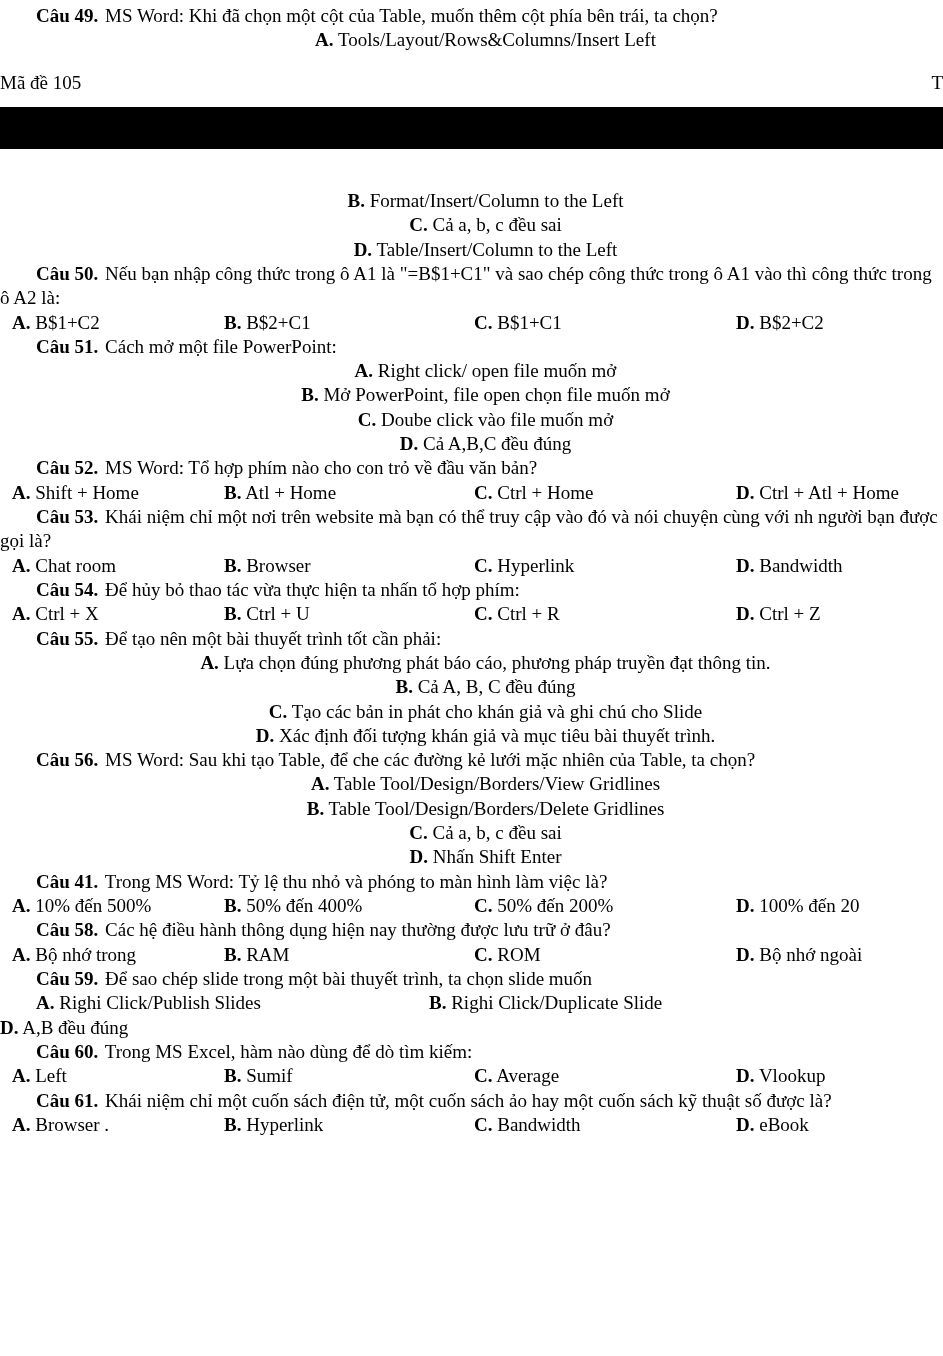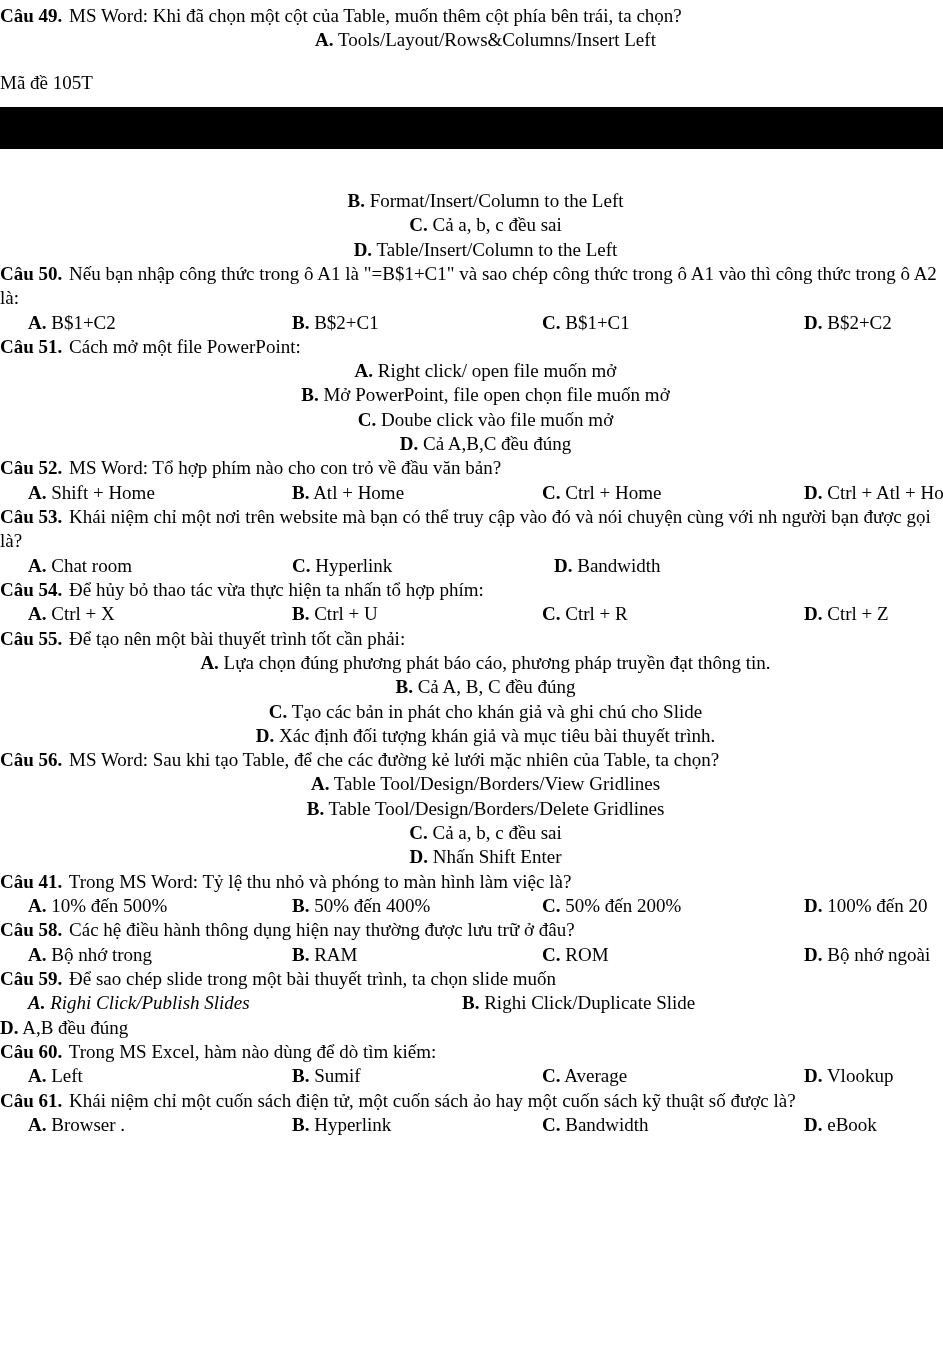--- a/index.html
+++ b/index.html
@@ -9,31 +9,31 @@
     color: #000;
     background: #fff;
     margin: 0;
     padding: 4px 0 0 0;
     width: 943px;
   }
   .blk { display: block; }
   .b { font-weight: bold; }
   .row4 { display: flex; }
   .row4 > div { flex: 0 0 auto; }
-  .c0 { width: 292px; padding-left: 28px; box-sizing: border-box; }
+  .c0 { width: 224px; padding-left: 12px; box-sizing: border-box; }
   .c1 { width: 250px; }
   .c2 { width: 262px; }
   .c3 { width: 175px; }
   .row2 { display: flex; }
-  .row2 > .left { width: 462px; padding-left: 28px; box-sizing: border-box; font-style: italic; }
+  .row2 > .left { width: 429px; padding-left: 36px; box-sizing: border-box; }
   .row2 > .right { width: 437px; }
   .ind { padding-left: 28px; text-align: center; }
-  .exam-code { margin-top: 18px; display: flex; padding: 0 0 2px 0; }
+  .exam-code { margin-top: 18px; display: flex; justify-content: space-between; padding: 0 0 2px 0; }
   .blackbar { background: #000; width: 943px; height: 42px; margin-top: 10px; margin-bottom: 40px; }
-  .qline .b:first-child { margin-right: 2px; }
+  .qline .b:first-child { margin-right: 2px; margin-left: 36px; }
 </style>
 </head>
 <body>
 
 <div class="blk qline">
   <span class="b">Câu 49.</span><span> MS Word: Khi đã chọn một cột của Table, muốn thêm cột phía bên trái, ta chọn?</span>
 </div>
 <div class="blk ind">
   <span class="b">A.</span><span> Tools/Layout/Rows&amp;Columns/Insert Left</span>
 </div>
@@ -81,20 +81,21 @@
   <div class="c1"><span class="b">B.</span><span> Atl + Home</span></div>
   <div class="c2"><span class="b">C.</span><span> Ctrl + Home</span></div>
   <div class="c3"><span class="b">D.</span><span> Ctrl + Atl + Home</span></div>
 </div>
 
 <div class="blk qline">
   <span class="b">Câu 53.</span><span> Khái niệm chỉ một nơi trên website mà bạn có thể truy cập vào đó và nói chuyện cùng với nh người bạn được gọi là?</span>
 </div>
 <div class="row4">
   <div class="c0"><span class="b">A.</span><span> Chat room</span></div>
+  <div class="c1"><span class="b">B.</span><span> Browser</span></div>
   <div class="c2"><span class="b">C.</span><span> Hyperlink</span></div>
   <div class="c3"><span class="b">D.</span><span> Bandwidth</span></div>
 </div>
 
 <div class="blk qline">
   <span class="b">Câu 54.</span><span> Để hủy bỏ thao tác vừa thực hiện ta nhấn tổ hợp phím:</span>
 </div>
 <div class="row4">
   <div class="c0"><span class="b">A.</span><span> Ctrl + X</span></div>
   <div class="c1"><span class="b">B.</span><span> Ctrl + U</span></div>

